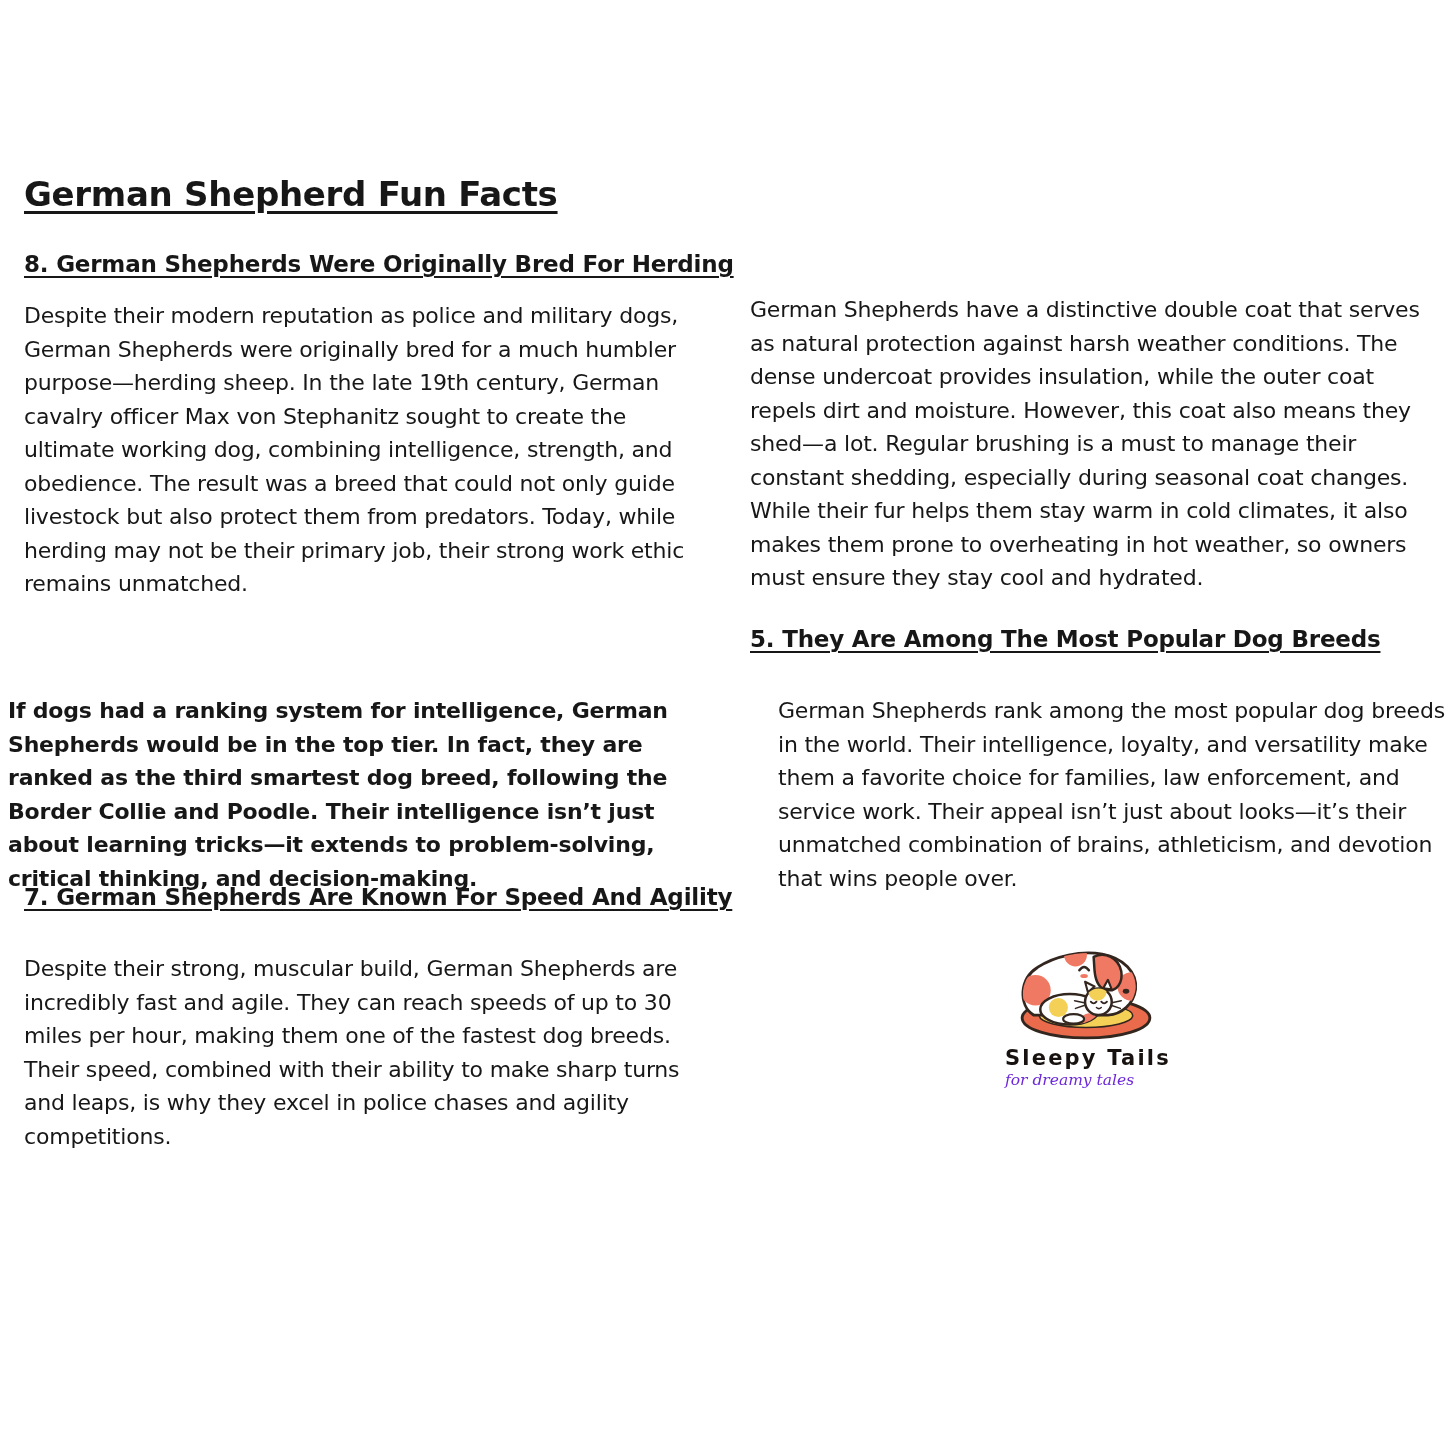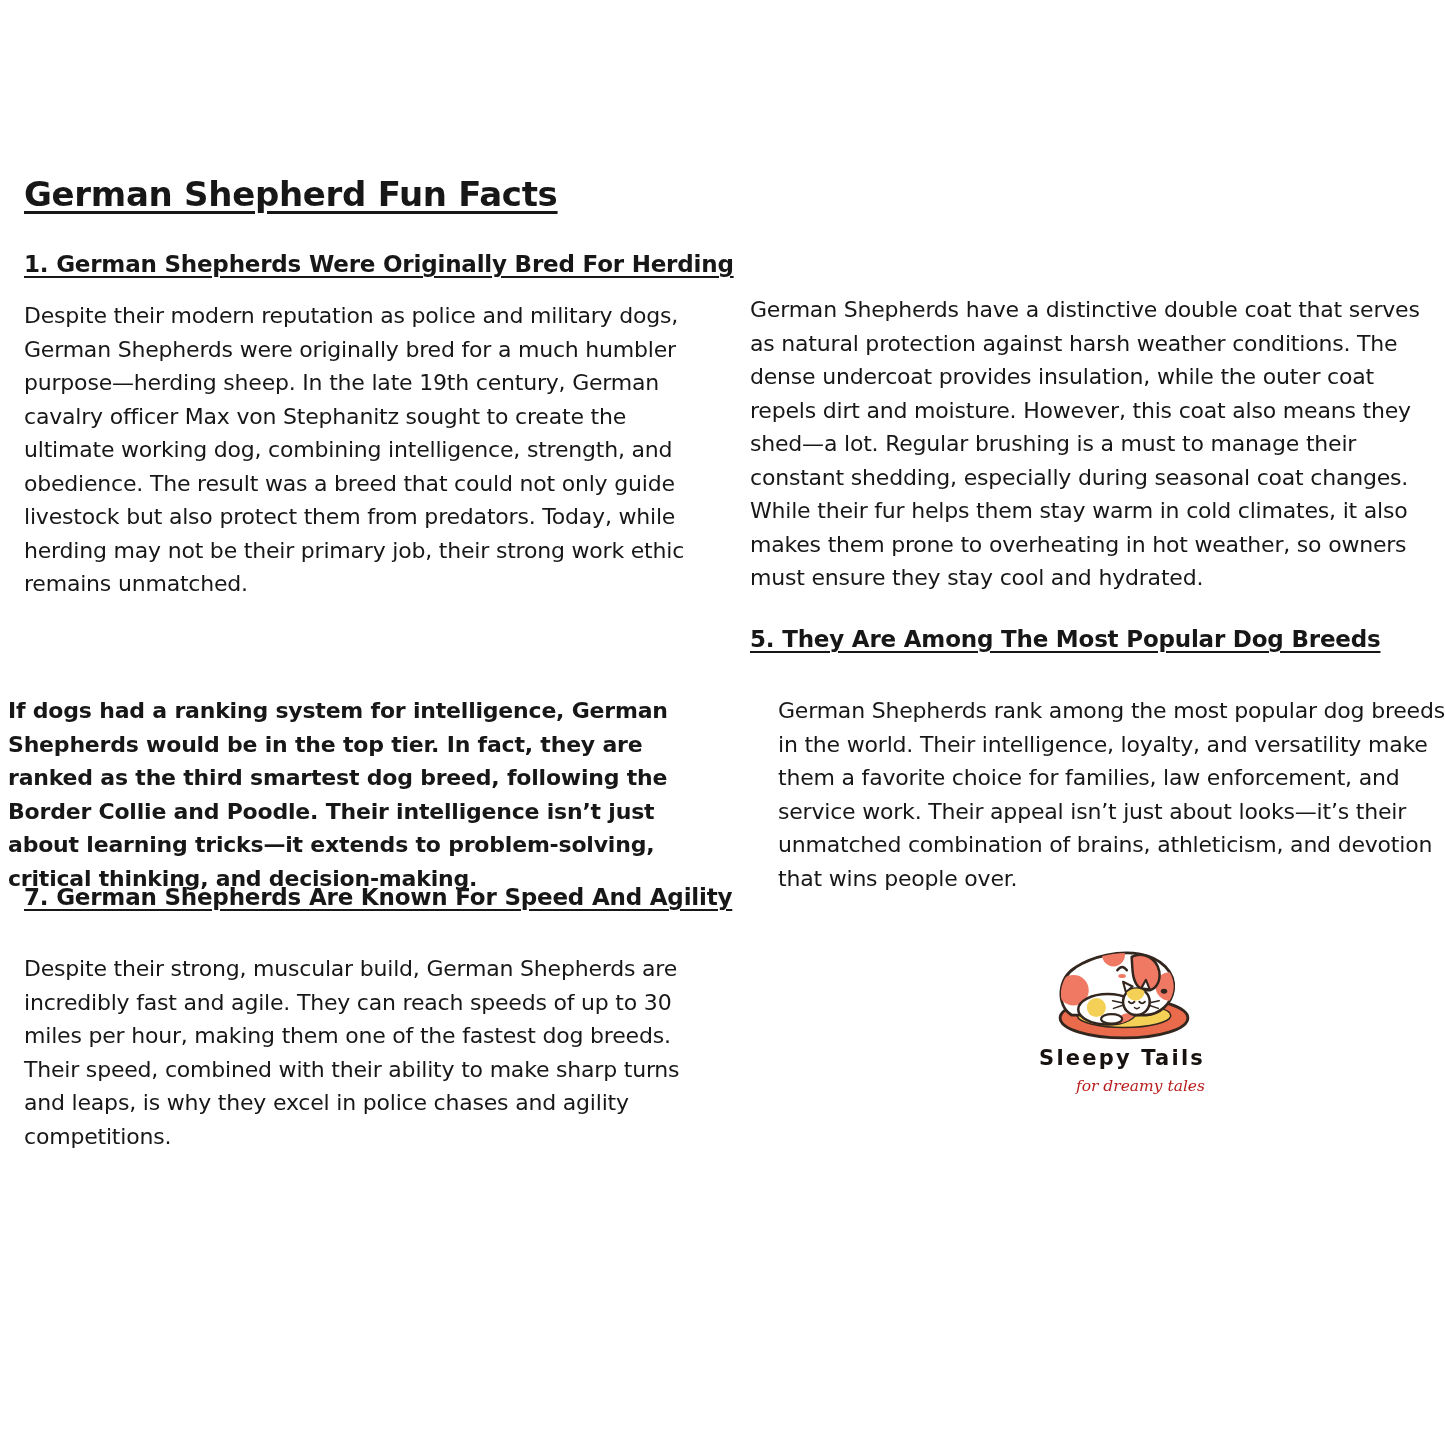--- a/index.html
+++ b/index.html
@@ -23,40 +23,40 @@
     text-decoration:underline; text-decoration-thickness:2px; text-underline-offset:4px;
     white-space:nowrap;
   }
   .sec-b {
     position:absolute; margin:0;
     font-size:22px; line-height:33.5px; letter-spacing:-0.2px;
     white-space:pre-line;
   }
   .logo {
     position:absolute; left:1005px; top:931px; width:200px;
-    text-align:right;
+    text-align:left;
   }
   .logo-brand {
     font-size:21px; font-weight:800; letter-spacing:2.2px;
     color:#17120f; margin-top:1px;
   }
   .logo-tagline {
     font-family:"DejaVu Serif","Liberation Serif",serif;
-    font-style:italic; font-size:15.5px; color:#b91c1c; margin-top:7px;
+    font-style:italic; font-size:15.5px; color:#6d28d9; margin-top:1px;
   }
   svg .ol { stroke:var(--outline); }
 </style>
 </head>
 <body>
 
 <div class="page">
 
   <h1 class="doc-title" style="left:24px; top:174px;">German Shepherd Fun Facts</h1>
 
-  <h2 class="sec-h" style="left:24px; top:251px;">1. German Shepherds Were Originally Bred For Herding</h2>
+  <h2 class="sec-h" style="left:24px; top:251px;">8. German Shepherds Were Originally Bred For Herding</h2>
   <p class="sec-b" style="left:24px; top:299px; width:692px;">Despite their modern reputation as police and military dogs, German Shepherds were originally bred for a much humbler purpose—herding sheep. In the late 19th century, German cavalry officer Max von Stephanitz sought to create the ultimate working dog, combining intelligence, strength, and obedience. The result was a breed that could not only guide livestock but also protect them from predators. Today, while herding may not be their primary job, their strong work ethic remains unmatched.</p>
 
   <p class="sec-b" style="left:8px; top:694px; width:692px;font-weight:bold;">If dogs had a ranking system for intelligence, German Shepherds would be in the top tier. In fact, they are ranked as the third smartest dog breed, following the Border Collie and Poodle. Their intelligence isn’t just about learning tricks—it extends to problem-solving, critical thinking, and decision-making.</p>
 
   <h2 class="sec-h" style="left:24px; top:884px;">7. German Shepherds Are Known For Speed And Agility</h2>
   <p class="sec-b" style="left:24px; top:952px; width:700px;">Despite their strong, muscular build, German Shepherds are incredibly fast and agile. They can reach speeds of up to 30 miles per hour, making them one of the fastest dog breeds.
 Their speed, combined with their ability to make sharp turns and leaps, is why they excel in police chases and agility competitions.</p>
 
   <p class="sec-b" style="left:750px; top:293px; width:688px;">German Shepherds have a distinctive double coat that serves as natural protection against harsh weather conditions. The dense undercoat provides insulation, while the outer coat repels dirt and moisture. However, this coat also means they shed—a lot. Regular brushing is a must to manage their constant shedding, especially during seasonal coat changes. While their fur helps them stay warm in cold climates, it also makes them prone to overheating in hot weather, so owners must ensure they stay cool and hydrated.</p>
 

